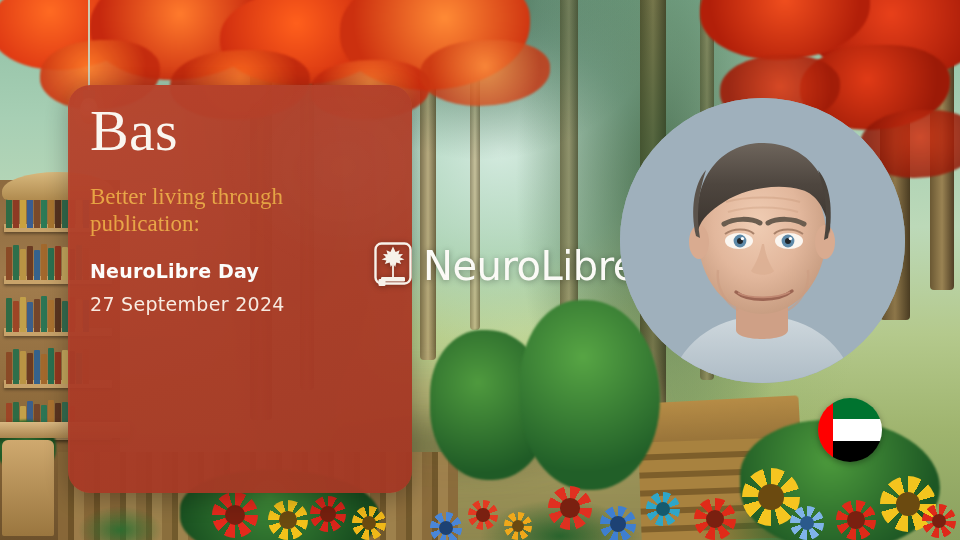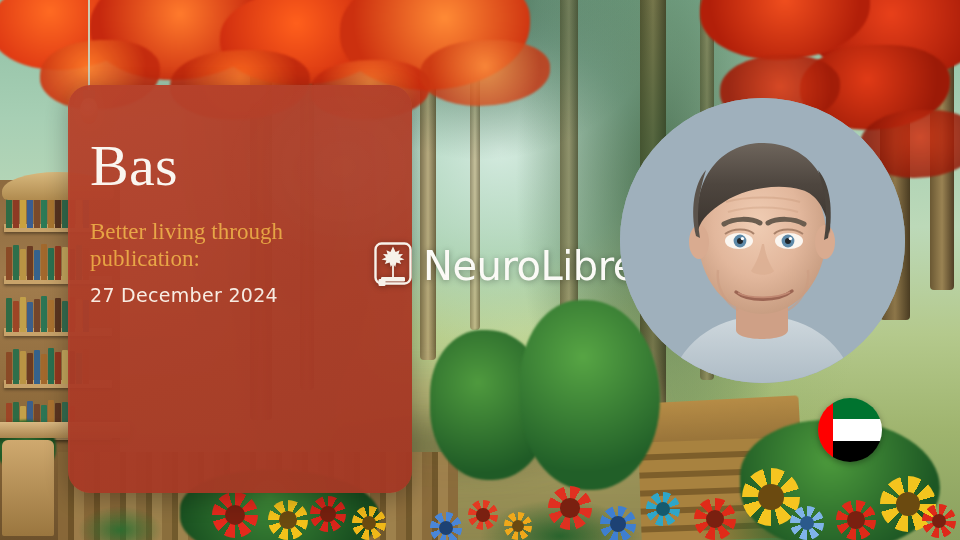--- a/index.html
+++ b/index.html
@@ -135,21 +135,21 @@
     overflow:hidden;
     opacity:.965;
   }
   .card-tex{
     position:absolute; inset:0;
     background:
       linear-gradient(90deg, rgba(255,255,255,.05) 0 2px, transparent 2px 7px),
       radial-gradient(ellipse 180px 160px at 80% 20%, rgba(255,255,255,.06), transparent 70%);
     opacity:.5;
   }
-  .card-inner{ position:relative; padding:12px 22px 0 22px; height:100%;margin-top:35px; }
+  .card-inner{ position:relative; padding:12px 22px 0 22px; height:100%; }
 
   .speaker-name{
     font-family:"Liberation Serif", serif;
     color:#fdf7f2;
     font-size:58px;
     font-weight:400;
     line-height:1.02;
     letter-spacing:.3px;
     margin-top:4px;
   }
@@ -383,21 +383,22 @@
 
   <div class="card">
     <div class="card-tex"></div>
     <div class="card-inner">
       <div class="speaker-name">
         <span>Bas</span>
       </div>
 
       <div class="talk-lead">Better living through publication:</div>
 
-      <div class="event-date">27 December 2024</div>
+      <div class="event-name">NeuroLibre Day</div>
+      <div class="event-date">27 September 2024</div>
     </div>
   </div>
 
   <div class="logo-row">
     <span class="logo-mark">
       <svg viewBox="0 0 42 52" width="42" height="52" aria-hidden="true">
         <rect x="3.5" y="3.5" width="35" height="40" rx="6" ry="6" fill="none" stroke="#f7f2ea" stroke-width="2.4"></rect>
 
         <line x1="21" y1="18" x2="21" y2="38" stroke="#f7f2ea" stroke-width="1.8"></line>
 

